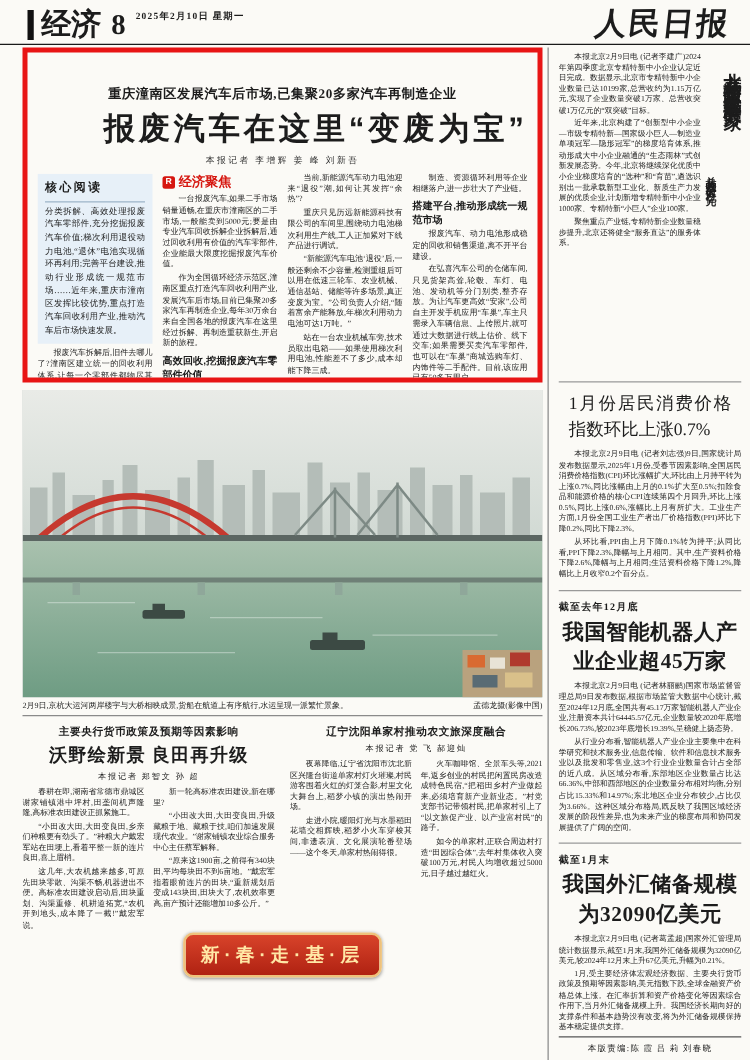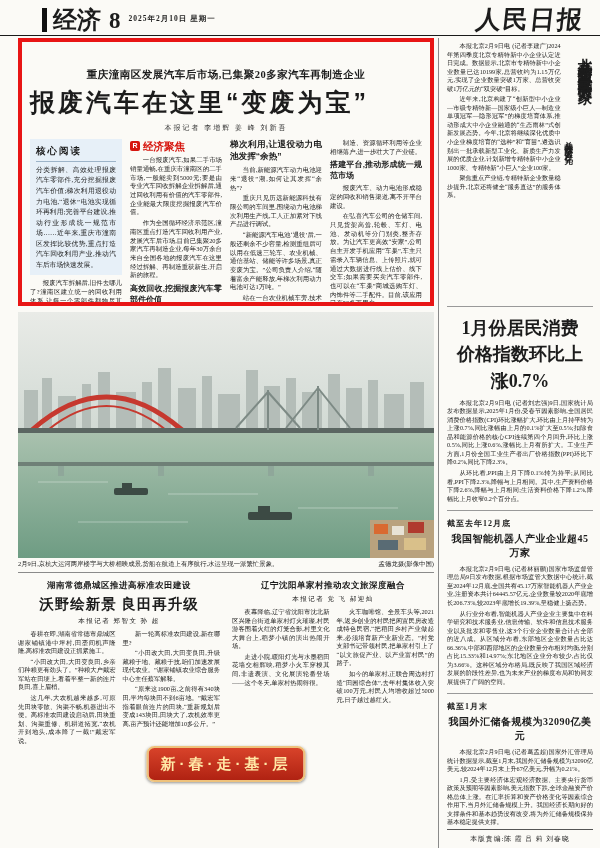--- a/index.html
+++ b/index.html
@@ -2,34 +2,34 @@
 <html lang="zh"><head>
 <meta charset="utf-8">
 <style>
   html,body{margin:0;padding:0;background:#888;}
   .paper{position:relative;width:600px;height:848px;margin:0 auto;background:#fbfaf6;
          font-family:"Liberation Serif","DejaVu Serif",serif;color:#1c1c1c;overflow:hidden;
          box-sizing:border-box;}
   
   .hdr{display:flex;align-items:flex-end;justify-content:space-between;
        padding:6px 10px 3px 22px;border-bottom:1.5px solid #1a1a1a;height:36px;box-sizing:border-box;}
-  .hdr-left{display:flex;align-items:center;gap:8px;margin-left:20px;}
+  .hdr-left{display:flex;align-items:flex-start;gap:8px;}
   .sec-name{border-left:5px solid #111;padding-left:6px;font-size:24px;font-weight:bold;line-height:1;}
   .sec-no{font-size:23px;font-weight:bold;line-height:1;}
   .sec-date{font-size:7.5px;font-weight:bold;padding-bottom:3px;letter-spacing:1px;}
   .masthead{font-size:25px;font-weight:900;transform:skewX(-6deg);letter-spacing:2px;line-height:1;padding-right:6px;}
   
   .bodygrid{display:flex;height:812px;}
   .leftcol{width:438px;padding:2px 4px 0 18px;box-sizing:border-box;}
   .sidebar{flex:1;border-left:1px solid #8a8a8a;margin-top:2px;padding:4px 7px 4px 8px;
            display:flex;flex-direction:column;overflow:hidden;}
   
   .redbox{border:4px solid #e81515;padding:24px 8px 4px;box-sizing:border-box;height:268px;overflow:hidden;}
   .kicker{text-align:center;font-size:10.5px;font-weight:bold;letter-spacing:.5px;margin:2px 0 4px;}
-  .headline{text-align:left;font-size:25px;font-weight:900;letter-spacing:3px;
+  .headline{text-align:right;font-size:25px;font-weight:900;letter-spacing:3px;
             font-family:"Liberation Sans","DejaVu Sans",sans-serif;margin:2px 0 4px;}
   .byline{text-align:center;font-size:7px;color:#333;letter-spacing:2px;margin-bottom:6px;}
   .cols{display:flex;gap:8px;height:212px;overflow:hidden;}
   .cols .c{flex:1;font-size:6.4px;line-height:1.36;text-align:justify;}
   .cols p{margin:0 0 2px;text-indent:2em;}
   .badge{display:flex;align-items:center;gap:3px;margin-bottom:3px;}
   .badge-ic{width:10px;height:10px;background:#d6160f;color:#fff;font-size:7px;font-weight:bold;
             display:flex;align-items:center;justify-content:center;border-radius:2px;
             font-family:"Liberation Sans",sans-serif;}
   .badge-tx{color:#d6160f;font-weight:bold;font-size:10.5px;font-family:"Liberation Sans",sans-serif;}
@@ -62,23 +62,23 @@
           font-family:"Liberation Sans",sans-serif;box-shadow:0 1px 3px rgba(0,0,0,.4);white-space:nowrap;}
   
   .s-art{font-size:6.2px;line-height:1.38;text-align:justify;}
   .s-art p{margin:0 0 2px;text-indent:2em;}
   .s-div{border-top:1px solid #999;margin:5px 0;}
   .a1{display:flex;height:282px;overflow:hidden;}
   .a1-body{flex:1;}
   .a1-sub{writing-mode:vertical-rl;font-size:8.5px;font-weight:bold;margin:92px 2px 0 2px;letter-spacing:2px;}
   .a1-head{writing-mode:vertical-rl;font-size:14.5px;font-weight:900;letter-spacing:2px;
            line-height:1.15;padding-top:4px;}
-  .a2-head{text-align:center;font-size:18px;font-weight:700;margin:3px 8px 5px;line-height:1.45;}
+  .a2-head{font-size:14px;font-weight:400;margin:3px 8px 5px;line-height:1.45;}
   .s-kick{font-size:8px;font-weight:bold;margin:2px 0 3px;letter-spacing:1px;}
-  .s-head{text-align:center;font-size:10px;font-weight:900;margin:0 0 5px;letter-spacing:.5px;}
+  .s-head{text-align:center;font-size:17px;font-weight:900;margin:0 0 5px;letter-spacing:.5px;}
   .s-foot{margin-top:auto;border-top:1px solid #555;padding-top:4px;text-align:center;
           font-size:6.8px;letter-spacing:1px;}
 </style>
 </head>
 <body>
 
 <div class="paper">
 
   <div class="hdr">
     <div class="hdr-left">
@@ -114,21 +114,20 @@
               <span class="badge-tx">经济聚焦</span>
             </div>
             <p>一台报废汽车,如果二手市场销量通畅,在重庆市潼南区的二手市场,一般能卖到5000元;要是由专业汽车回收拆解企业拆解后,通过回收利用有价值的汽车零部件,企业能最大限度挖掘报废汽车价值。</p>
             <p>作为全国循环经济示范区,潼南区重点打造汽车回收利用产业,发展汽车后市场,目前已集聚20多家汽车再制造企业,每年30万余台来自全国各地的报废汽车在这里经过拆解、再制造重获新生,开启新的旅程。</p>
             <p class="subhead">高效回收,挖掘报废汽车零部件价值</p>
             <p>走进弘喜汽车公司拆解车间,设备同步拆卸车辆的车门、构架、蓄电池,发动机被逐一拆解、分类存放,剩下的车架被送进破碎车间。</p>
 
           </div>
 
           <div class="c">
-            <p class="colhead">梯次利用,让退役动力电池发挥“余热”</p>
             <p>当前,新能源汽车动力电池迎来“退役”潮,如何让其发挥“余热”?</p>
             <p>重庆只见历远新能源科技有限公司的车间里,围绕动力电池梯次利用生产线,工人正加紧对下线产品进行调试。</p>
             <p>“新能源汽车电池‘退役’后,一般还剩余不少容量,检测重组后可以用在低速三轮车、农业机械、通信基站、储能等许多场景,真正变废为宝。”公司负责人介绍,“随着富余产能释放,年梯次利用动力电池可达1万吨。”</p>
             <p>站在一台农业机械车旁,技术员取出电箱——如果使用梯次利用电池,性能差不了多少,成本却能下降三成。</p>
           </div>
 
           <div class="c">
             <p>制造、资源循环利用等企业相继落户,进一步壮大了产业链。</p>
             <p class="subhead">搭建平台,推动形成统一规范市场</p>
             <p>报废汽车、动力电池形成稳定的回收和销售渠道,离不开平台建设。</p>
@@ -222,21 +221,21 @@
           </g>
         </svg>
       </div>
       <div class="caption">
         <span>2月9日,京杭大运河两岸楼宇与大桥相映成景,货船在航道上有序航行,水运呈现一派繁忙景象。</span>
         <span class="cred">孟德龙摄(影像中国)</span>
       </div>
 
       <div class="bottom">
         <div class="bart">
-          <div class="b-kick">湖南常德鼎城区推进高标准农田建设</div>
+          <div class="b-kick">主要央行货币政策及预期等因素影响</div>
           <div class="b-head">沃野绘新景 良田再升级</div>
           <div class="b-by">本报记者 郑智文 孙 超</div>
           <div class="b-cols">
             <div class="c">
               <p>春耕在即,湖南省常德市鼎城区谢家铺镇港中坪村,田垄间机声隆隆,高标准农田建设正抓紧施工。</p>
               <p>“小田改大田,大田变良田,乡亲们种粮更有劲头了。”种粮大户戴宏军站在田埂上,看着平整一新的连片良田,喜上眉梢。</p>
               <p>这几年,大农机越来越多,可原先田块零散、沟渠不畅,机器进出不便。高标准农田建设启动后,田块重划、沟渠重修、机耕道拓宽,“农机开到地头,成本降了一截!”戴宏军说。</p>
             </div>
             <div class="c">
               <p>新一轮高标准农田建设,新在哪里?</p>

